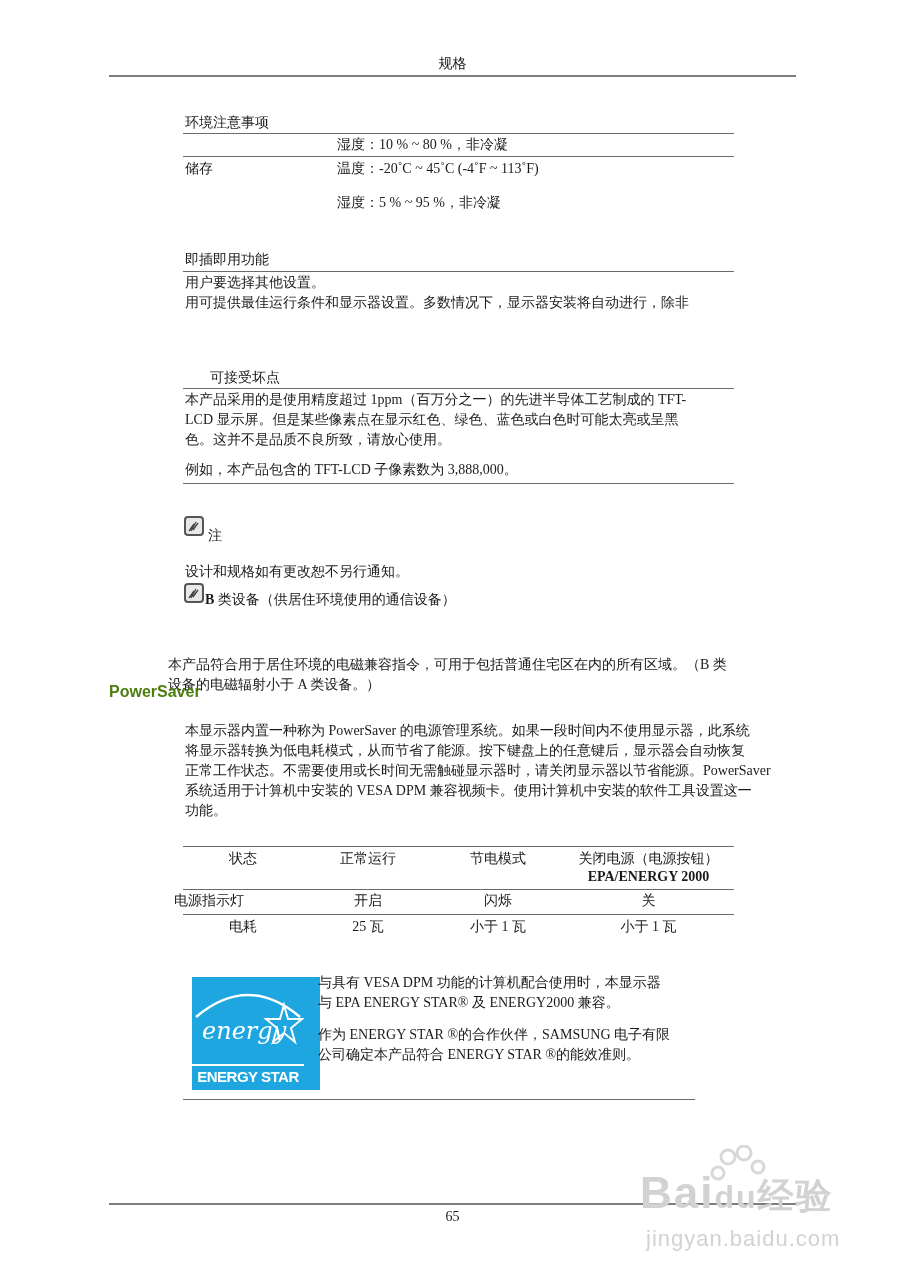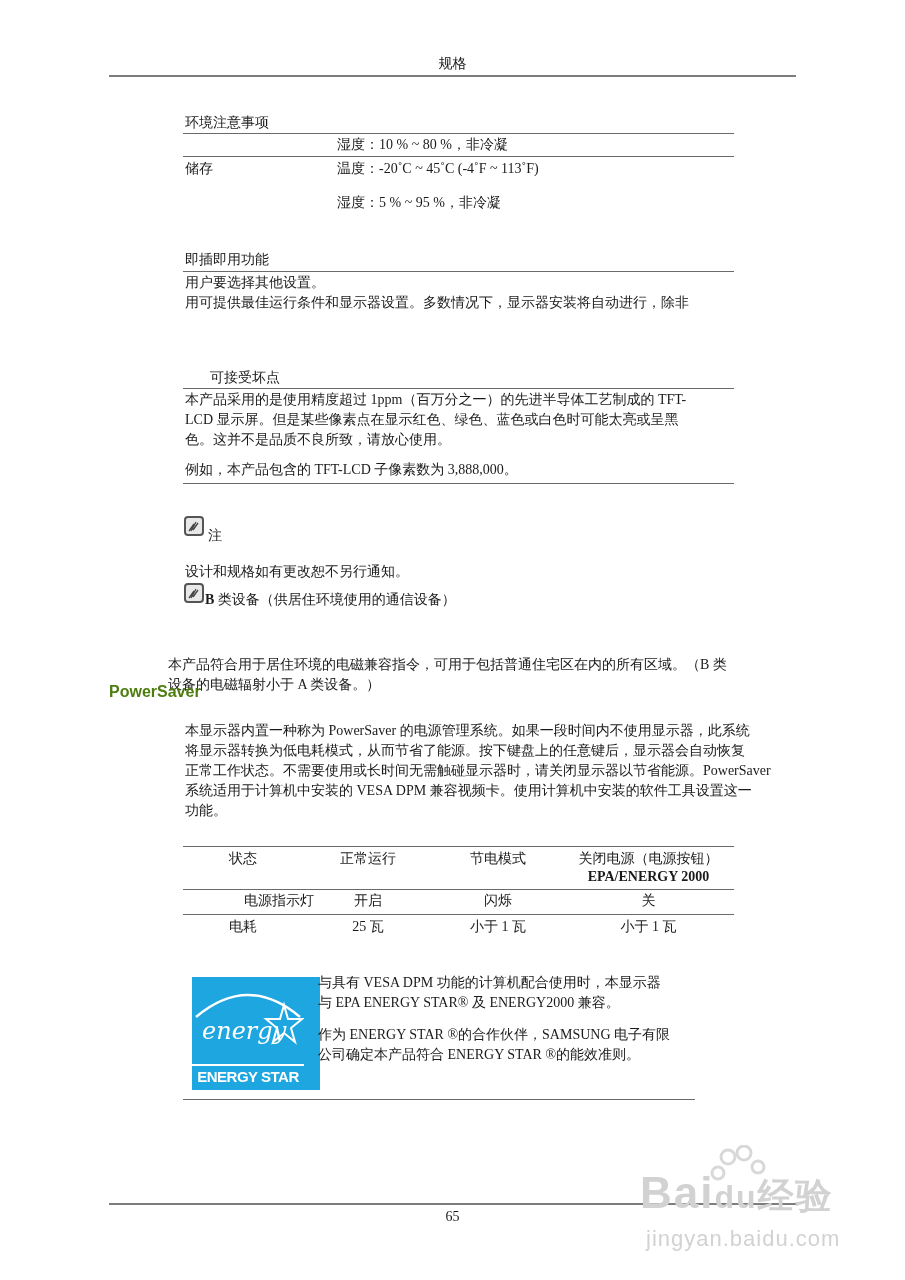--- a/index.html
+++ b/index.html
@@ -89,21 +89,21 @@
 </div>
 
 <div class="rule-thin" style="left:183px; width:551px; top:846px;"></div>
 <div class="abs txt" style="left:183px; width:120px; top:849px; text-align:center;">状态</div>
 <div class="abs txt" style="left:303px; width:130px; top:849px; text-align:center;">正常运行</div>
 <div class="abs txt" style="left:433px; width:130px; top:849px; text-align:center;">节电模式</div>
 <div class="abs txt" style="left:563px; width:171px; top:849px; text-align:center;">关闭电源（电源按钮）</div>
 <div class="abs txt" style="left:563px; width:171px; top:867px; text-align:center; font-weight:bold;">EPA/ENERGY 2000</div>
 <div class="rule-thin" style="left:183px; width:551px; top:889px;"></div>
 
-<div class="abs txt" style="left:194px; width:120px; top:891px; text-align:right;">电源指示灯</div>
+<div class="abs txt" style="left:174px; width:120px; top:891px; text-align:left;">电源指示灯</div>
 <div class="abs txt" style="left:303px; width:130px; top:891px; text-align:center;">开启</div>
 <div class="abs txt" style="left:433px; width:130px; top:891px; text-align:center;">闪烁</div>
 <div class="abs txt" style="left:563px; width:171px; top:891px; text-align:center;">关</div>
 <div class="rule-thin" style="left:183px; width:551px; top:914px;"></div>
 
 <div class="abs txt" style="left:183px; width:120px; top:917px; text-align:center;">电耗</div>
 <div class="abs txt" style="left:303px; width:130px; top:917px; text-align:center;">25 瓦</div>
 <div class="abs txt" style="left:433px; width:130px; top:917px; text-align:center;">小于 1 瓦</div>
 <div class="abs txt" style="left:563px; width:171px; top:917px; text-align:center;">小于 1 瓦</div>
 

